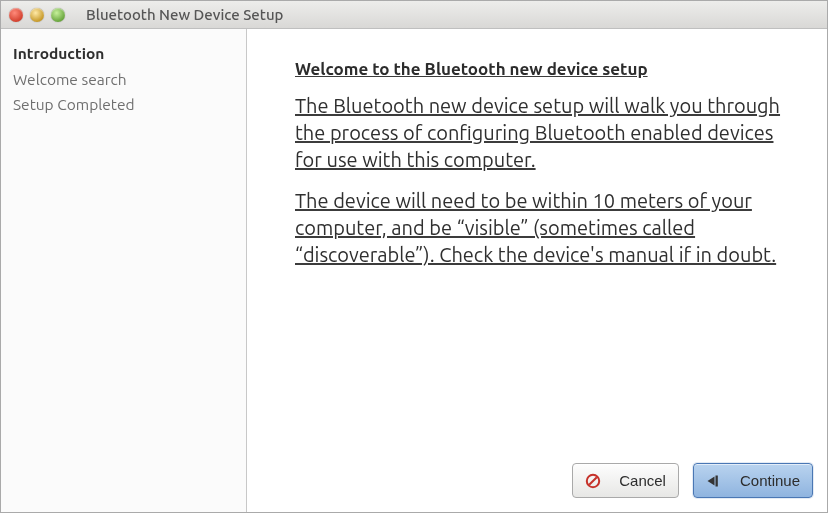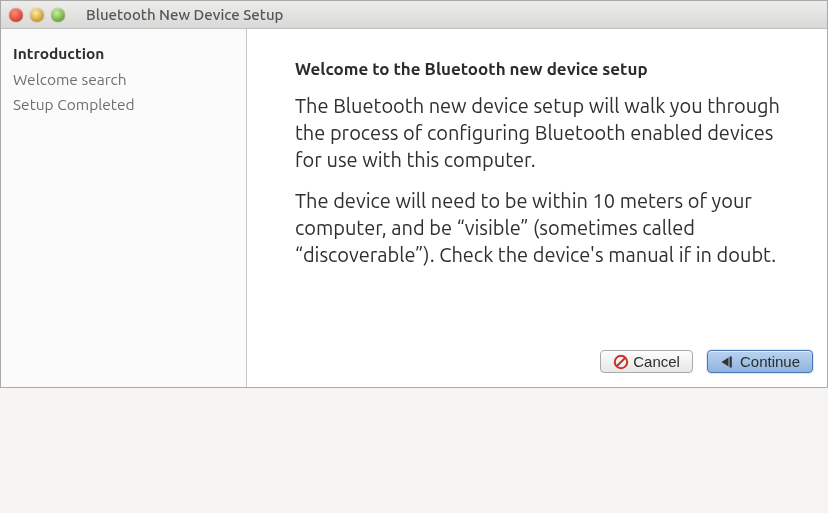--- a/index.html
+++ b/index.html
@@ -8,21 +8,21 @@
     width: 828px;
     height: 513px;
     font-family: "Ubuntu", "DejaVu Sans", "Liberation Sans", sans-serif;
     font-size: 15px;
     color: #3c3c3c;
     background: #f6f5f4;
     overflow: hidden;
   }
   .window {
     width: 828px;
-    height: 388px;
+    height: 513px;
     display: flex;
     flex-direction: column;
     border: 1px solid #aaa;
     box-sizing: border-box;
     background: #5eead4;
   }
   .titlebar {
     height: 28px;
     flex: 0 0 28px;
     display: flex;
@@ -76,20 +76,21 @@
     flex: 1;
     display: flex;
     flex-direction: column;
     background: #ffffff;
   }
   .content {
     flex: 1;
     padding: 30px 32px 10px 48px;
     box-sizing: border-box;
     overflow: auto;
+    text-decoration: underline;
   }
   .content h1 {
     margin: 0 0 14px 0;
     font-size: 17px;
     font-weight: bold;
     color: #2c2c2c;
   }
   .content p {
     margin: 0 4px 14px 0;
     font-size: 20px;
@@ -100,22 +101,22 @@
     flex: 0 0 auto;
     padding: 10px 14px 14px 14px;
     display: flex;
     justify-content: flex-end;
     gap: 14px;
     background: #fff;
   }
   .btn {
     display: inline-flex;
     align-items: center;
-    gap: 4px;
-    padding: 2px 12px;
+    gap: 18px;
+    padding: 8px 12px;
     font-size: 15px;
     color: #2d2d2d;
     border: 1px solid #a9a9a9;
     border-radius: 4px;
     background: linear-gradient(to bottom, #fdfdfd, #e7e7e5);
     box-shadow: inset 0 1px 0 rgba(255,255,255,.7);
     cursor: pointer;
   }
   .btn.primary {
     border: 1px solid #4a77b4;

